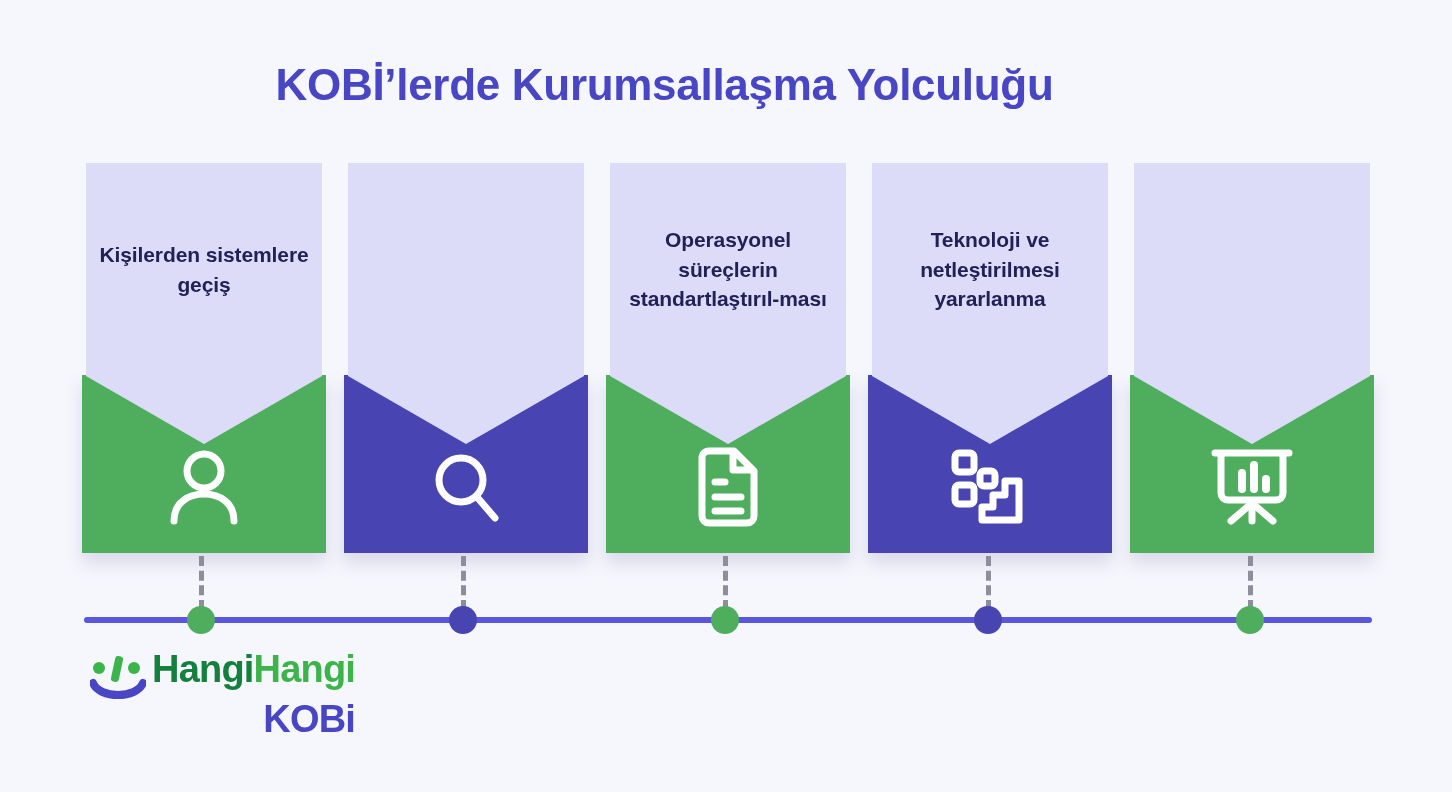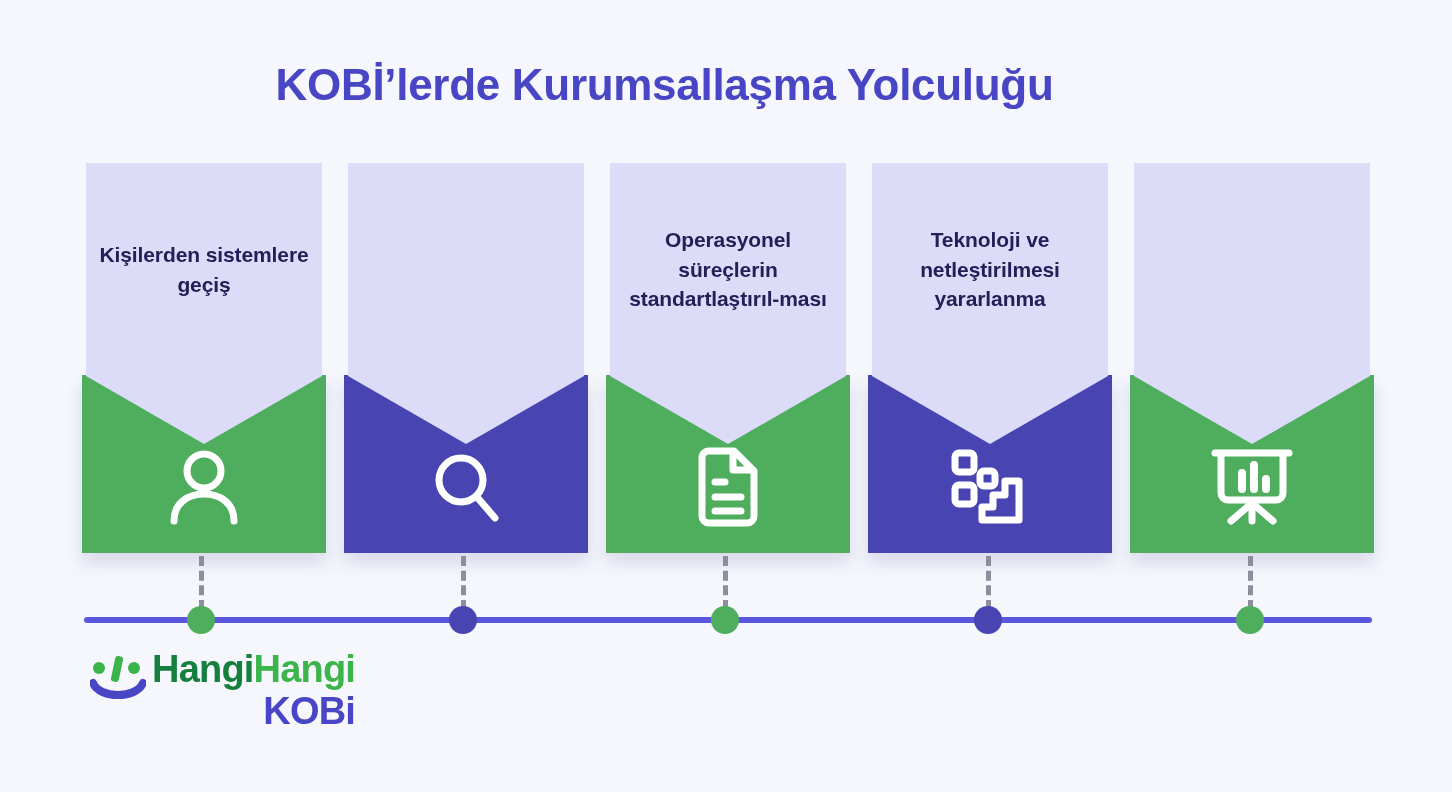--- a/index.html
+++ b/index.html
@@ -162,21 +162,21 @@
   }
   .logo-line1 {
     font-size: 38px;
     letter-spacing: -0.8px;
     white-space: nowrap;
   }
   .logo-line2 {
     font-size: 38px;
     letter-spacing: -0.8px;
     text-align: right;
-    margin-top: 4px;
+    margin-top: 12px;
     color: #4846C4;
   }
   .lw-purple { color: #15803d; text-align: right; }
   .lw-green  { color: #3BB54A; }
 </style>
 </head>
 <body>
 
 <div class="stage">
 

